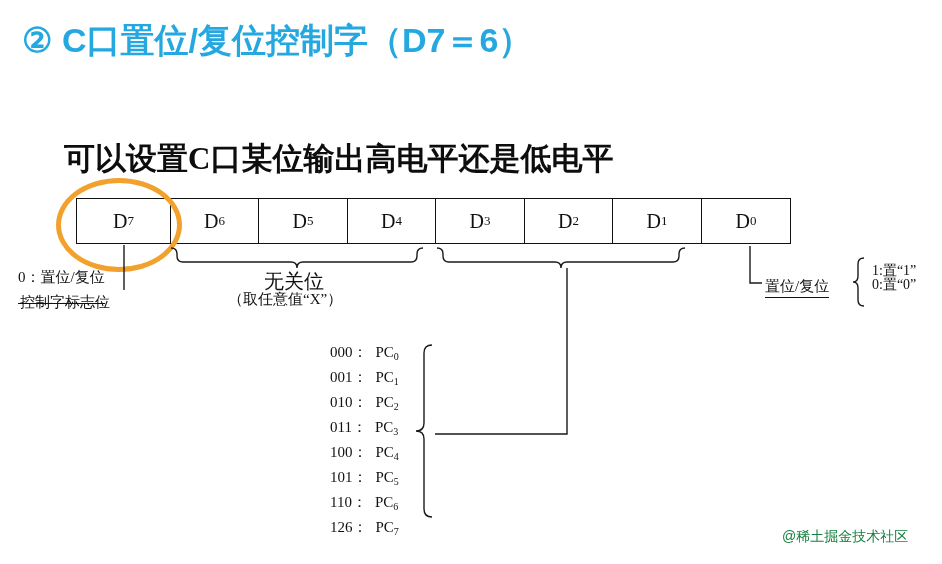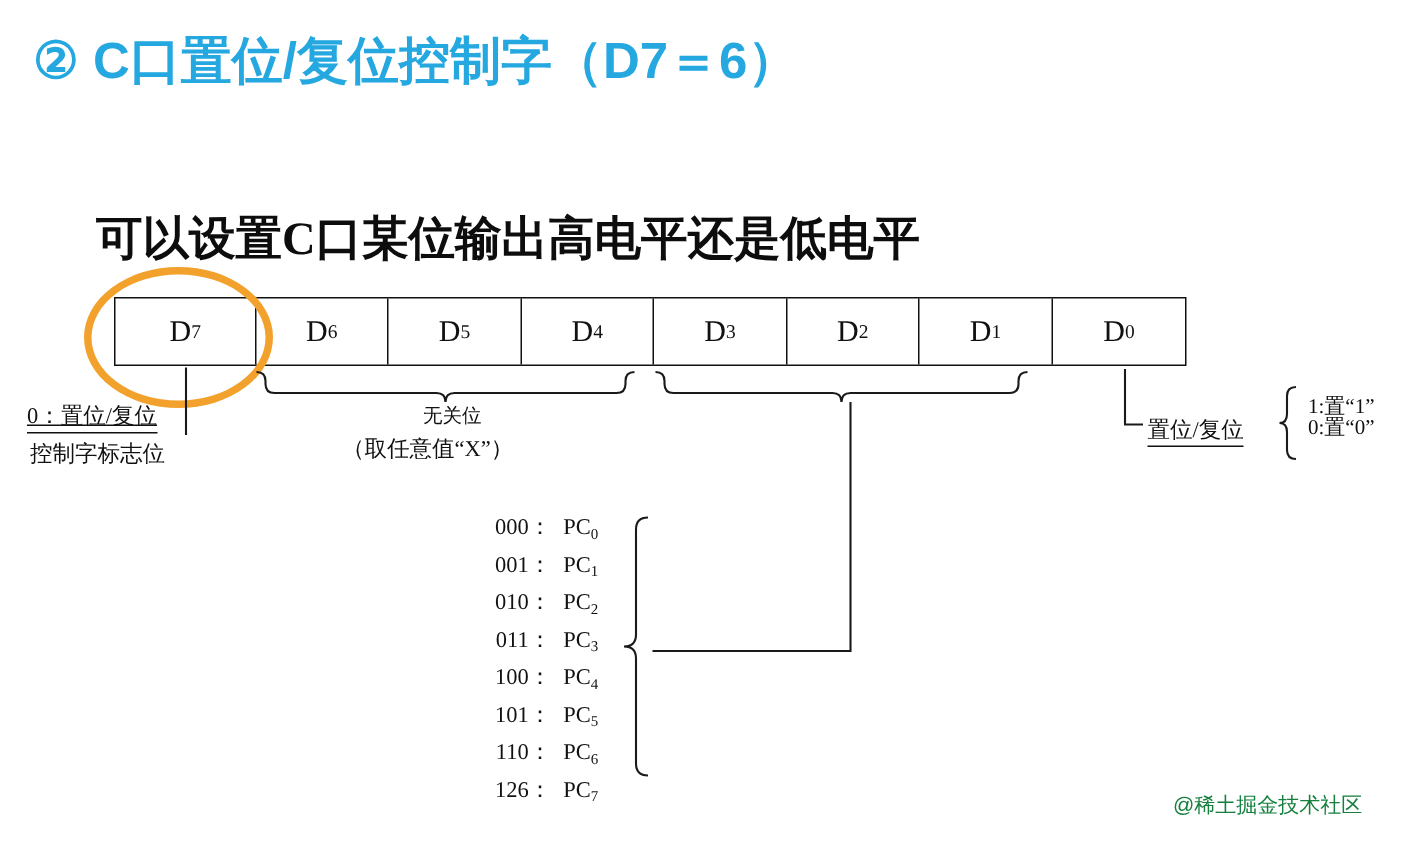--- a/index.html
+++ b/index.html
@@ -98,33 +98,32 @@
     font-family: "Liberation Serif", serif;
     color: #111;
     white-space: nowrap;
   }
 
   #ann-d7-line1 {
     left: 18px;
     top: 268px;
     font-size: 15px;
     border-bottom: 1.4px solid #111;
-    padding-bottom: 1px;
-    text-decoration: underline;
+    padding-bottom: 16px;
   }
   #ann-d7-line2 {
     left: 20px;
     top: 293px;
     font-size: 15px;
   }
 
   #ann-x-line1 {
-    left: 282px;
+    left: 264px;
     top: 268px;
-    font-size: 13px;
+    font-size: 20px;
   }
   #ann-x-line2 {
     left: 228px;
     top: 290px;
     font-size: 15px;
   }
 
   #ann-setreset {
     left: 765px;
     top: 277px;
@@ -150,21 +149,20 @@
     left: 330px;
     top: 340px;
     font-family: "Liberation Serif", serif;
     font-size: 15px;
     color: #111;
   }
   .pc-row {
     height: 25px;
     line-height: 25px;
     white-space: nowrap;
-    text-align: right;
   }
   .pc-row .code { display: inline-block; }
   .pc-row .pc  { display: inline-block; margin-left: 8px; }
   .pc-row sub { font-size: 10px; vertical-align: -3px; }
 
   
   #watermark {
     position: absolute;
     left: 782px;
     top: 528px;

